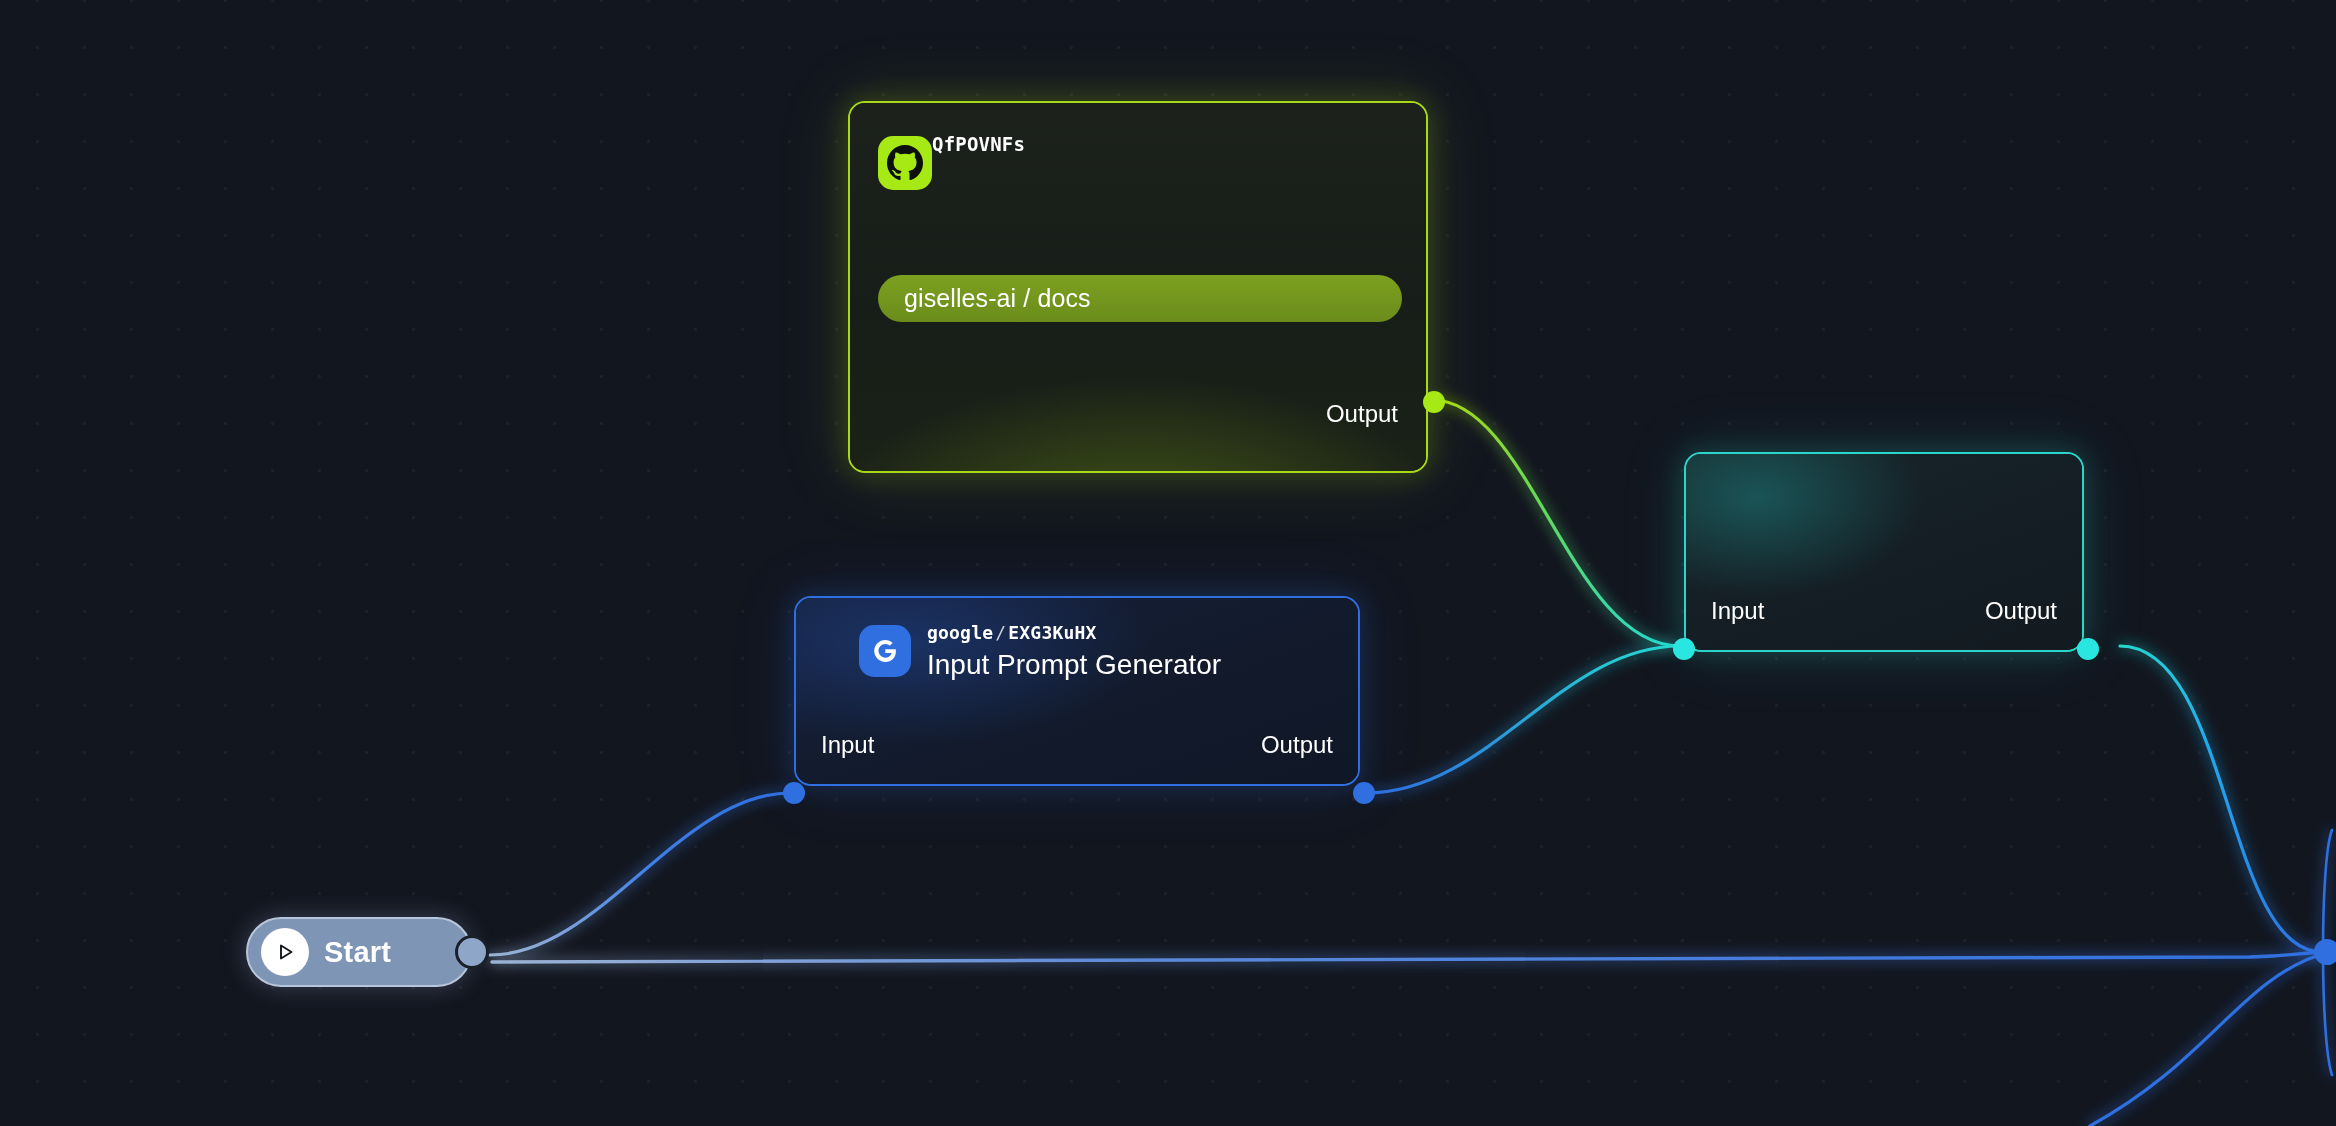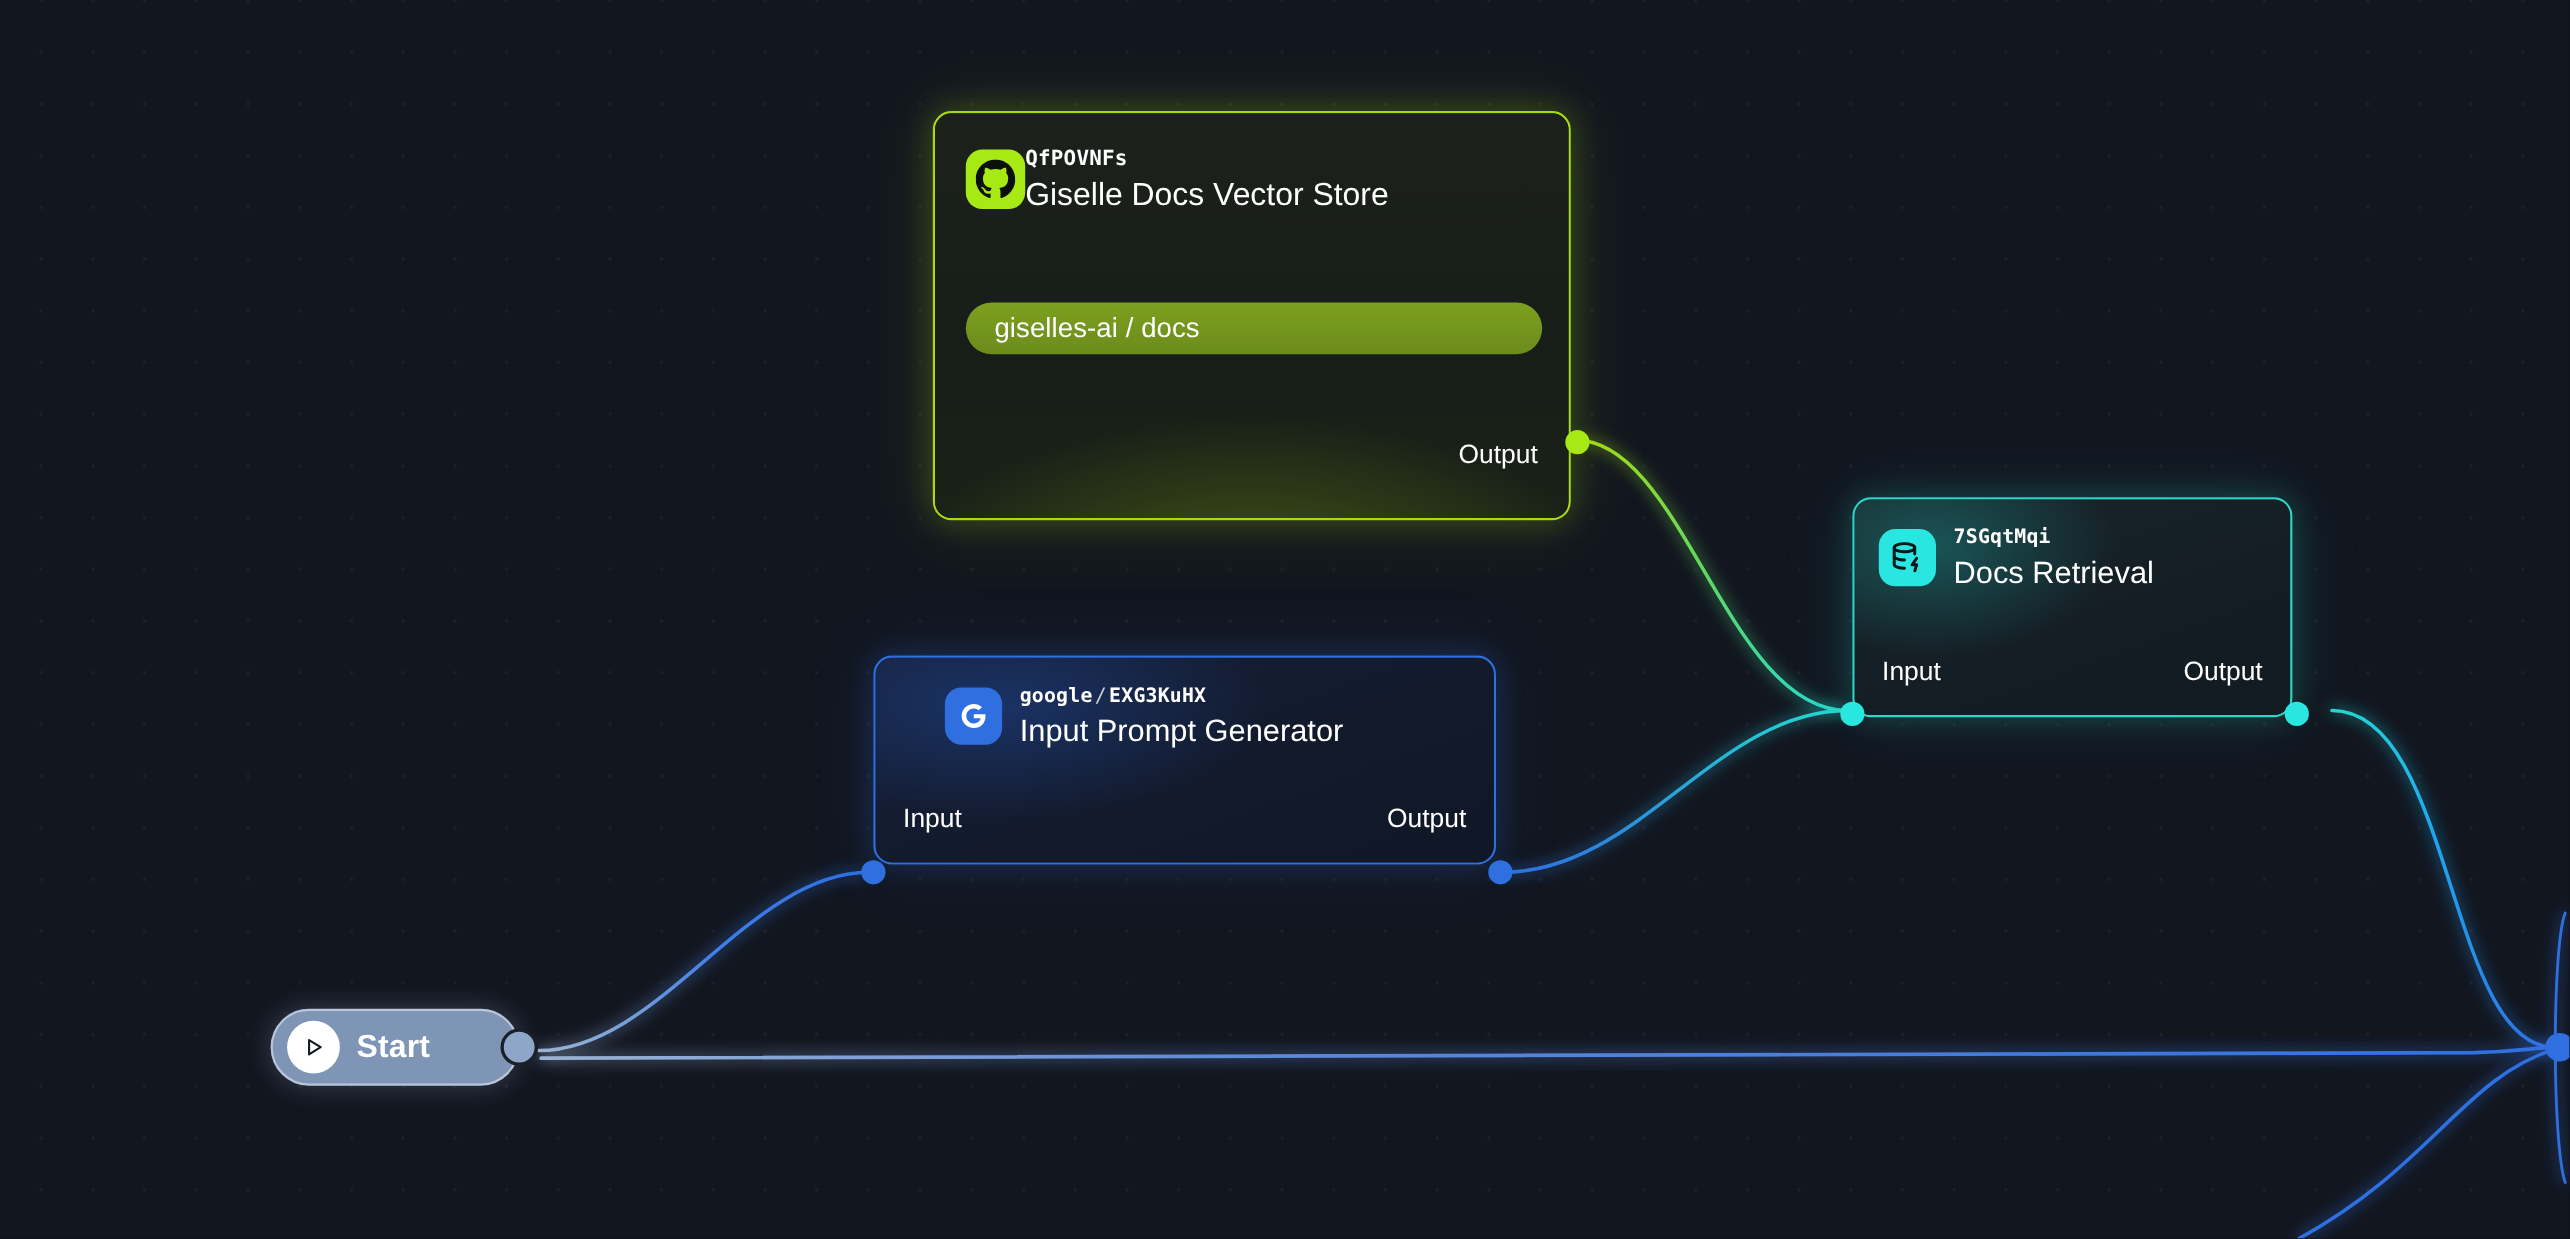--- a/index.html
+++ b/index.html
@@ -275,53 +275,37 @@
             <path fill="#0d0f0a" d="M8 0C3.58 0 0 3.58 0 8c0 3.54 2.29 6.53 5.47 7.59.4.07.55-.17.55-.38
               0-.19-.01-.82-.01-1.49-2.01.37-2.53-.49-2.69-.94-.09-.23-.48-.94-.82-1.13-.28-.15-.68-.52-.01-.53.63-.01
               1.08.58 1.23.82.72 1.21 1.87.87 2.33.66.07-.52.28-.87.51-1.07-1.78-.2-3.64-.89-3.64-3.95
               0-.87.31-1.59.82-2.15-.08-.2-.36-1.02.08-2.12 0 0 .67-.21 2.2.82.64-.18 1.32-.27 2-.27.68 0
               1.36.09 2 .27 1.53-1.04 2.2-.82 2.2-.82.44 1.1.16 1.92.08 2.12.51.56.82 1.27.82 2.15 0 3.07-1.87
               3.75-3.65 3.95.29.25.54.73.54 1.48 0 1.07-.01 1.93-.01 2.2 0 .21.15.46.55.38A8.012 8.012 0 0 0 16 8c0-4.42-3.58-8-8-8z"></path>
           </svg>
         </div>
         <div class="node-titles">
           <div class="node-id">QfPOVNFs</div>
-          <div class="node-name">Giselle Docs Vector Store</div>
         </div>
       </div>
 
       <div class="repo-chip">
         <span>giselles-ai / docs</span>
       </div>
 
       <div class="port-row" style="top:297px; justify-content:flex-end; padding-right:28px;">
         <span class="port-label">Output</span>
       </div>
     </div>
     <span class="port-dot" style="left:584px; top:299px; background:#a7e914;"></span>
   </div>
 
   <div class="node" id="node-docs-retrieval">
     <div class="node-inner">
 
-      <div class="node-head">
-        <div class="node-icon">
-          <svg width="32" height="32" viewBox="0 0 24 24" fill="none" stroke="#05161a" stroke-width="2" stroke-linecap="round" stroke-linejoin="round" aria-hidden="true">
-            <ellipse cx="10" cy="5.2" rx="7" ry="2.8"></ellipse>
-            <path d="M3 5.2v5.6c0 1.55 3.13 2.8 7 2.8"></path>
-            <path d="M3 10.8v5.6c0 1.55 3.13 2.8 7 2.8"></path>
-            <path d="M17 5.2v4.3"></path>
-            <path d="M18.3 12.4l-3.1 4.4h3.1l-1.2 4.1"></path>
-          </svg>
-        </div>
-        <div class="node-titles">
-          <div class="node-id">7SGqtMqi</div>
-          <div class="node-name">Docs Retrieval</div>
-        </div>
-      </div>
 
       <div class="port-row">
         <span class="port-label">Input</span>
         <span class="port-label">Output</span>
       </div>
     </div>
     <span class="port-dot" style="left:-2px; top:195px; background:#2ae6e0;"></span>
     <span class="port-dot" style="left:402px; top:195px; background:#2ae6e0;"></span>
   </div>
 

